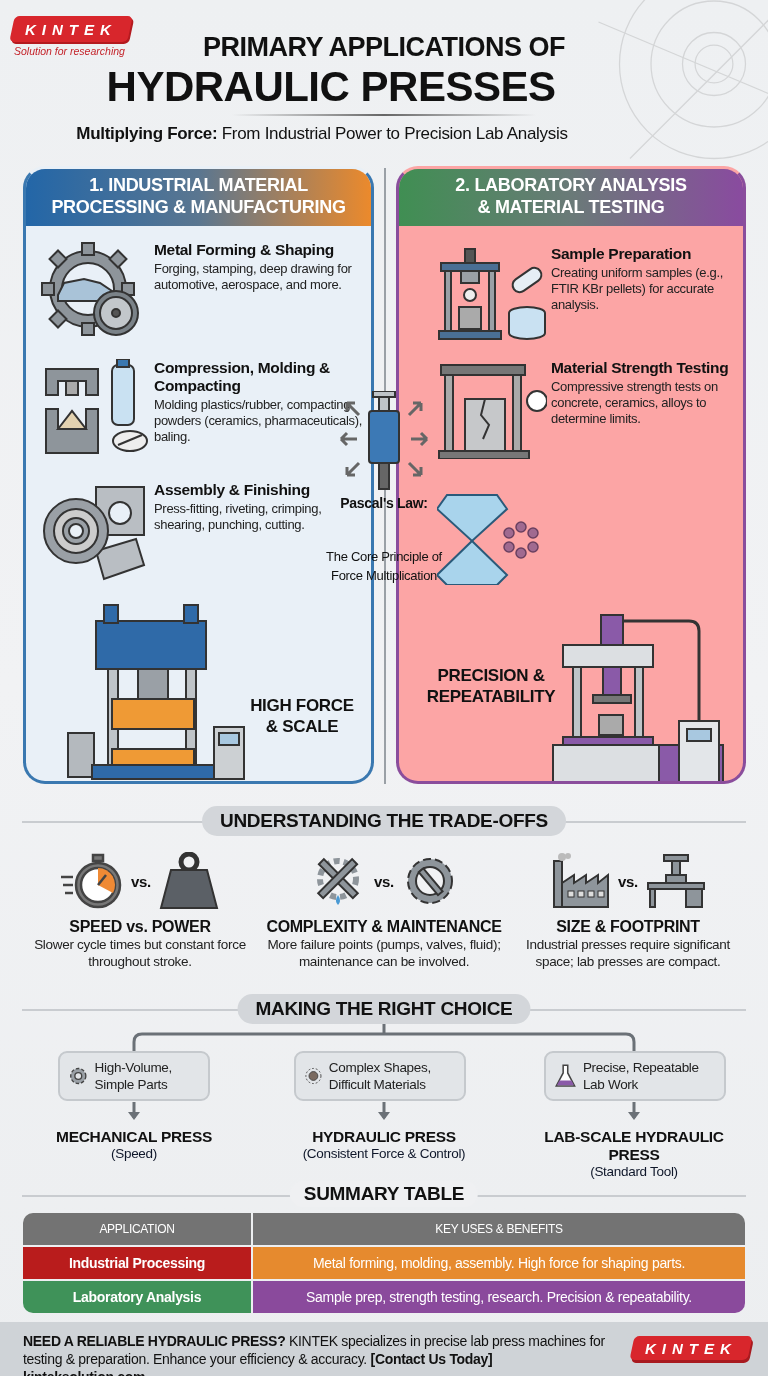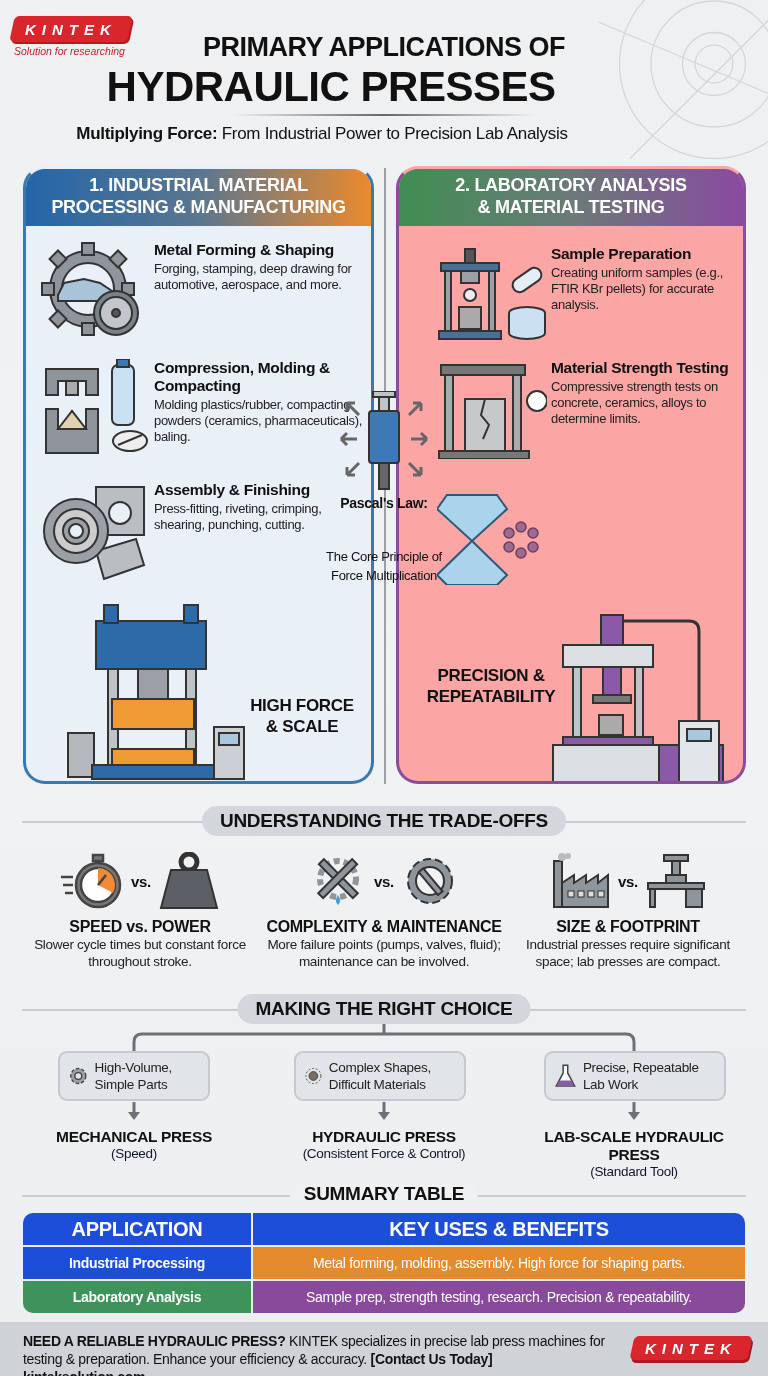--- a/index.html
+++ b/index.html
@@ -70,22 +70,22 @@
   .choice-out h4 { font-size: 15.5px; font-weight: bold; }
   .choice-out p { font-size: 13.5px; color: #0f172a; }
 
   
   .table { position: absolute; left: 23px; top: 1213px; width: 722px; border-radius: 10px; overflow: hidden; }
   .trow { display: flex; height: 32px; }
   .trow + .trow { margin-top: 2px; }
   .tcell { display: flex; align-items: center; justify-content: center; color: #fff; font-size: 14px; }
   .tcell.c1 { width: 228px; margin-right: 2px; }
   .tcell.c2 { flex: 1; }
-  .thead .tcell { background: #1d4ed8; font-weight: bold; font-size: 20px; }
-  .r1 .c1 { background: #1d4ed8; font-weight: bold; }
+  .thead .tcell { background: #737373; font-weight: normal; font-size: 12px; }
+  .r1 .c1 { background: #b91c1c; font-weight: bold; }
   .r1 .c2 { background: #e68a2e; }
   .r2 .c1 { background: #3f9259; font-weight: bold; }
   .r2 .c2 { background: #8a4a9c; }
 
   
   .footer { position: absolute; left: 0; top: 1322px; width: 768px; height: 54px; background: #cfd3d7; }
   .footer-text { position: absolute; left: 23px; top: 10px; width: 590px; font-size: 14px; line-height: 18px; color: #111; }
   .footer-text b { font-weight: bold; }
   .footer-text a { color: #111; font-weight: bold; text-decoration: underline; }
   .footer-logo { position: absolute; right: 18px; top: 14px; width: 118px; height: 24px; background: #d8262c; border-radius: 5px; transform: skewX(-12deg); box-shadow: 2px 3px 0 #a81a1f; display:flex; align-items:center; justify-content:center; }

